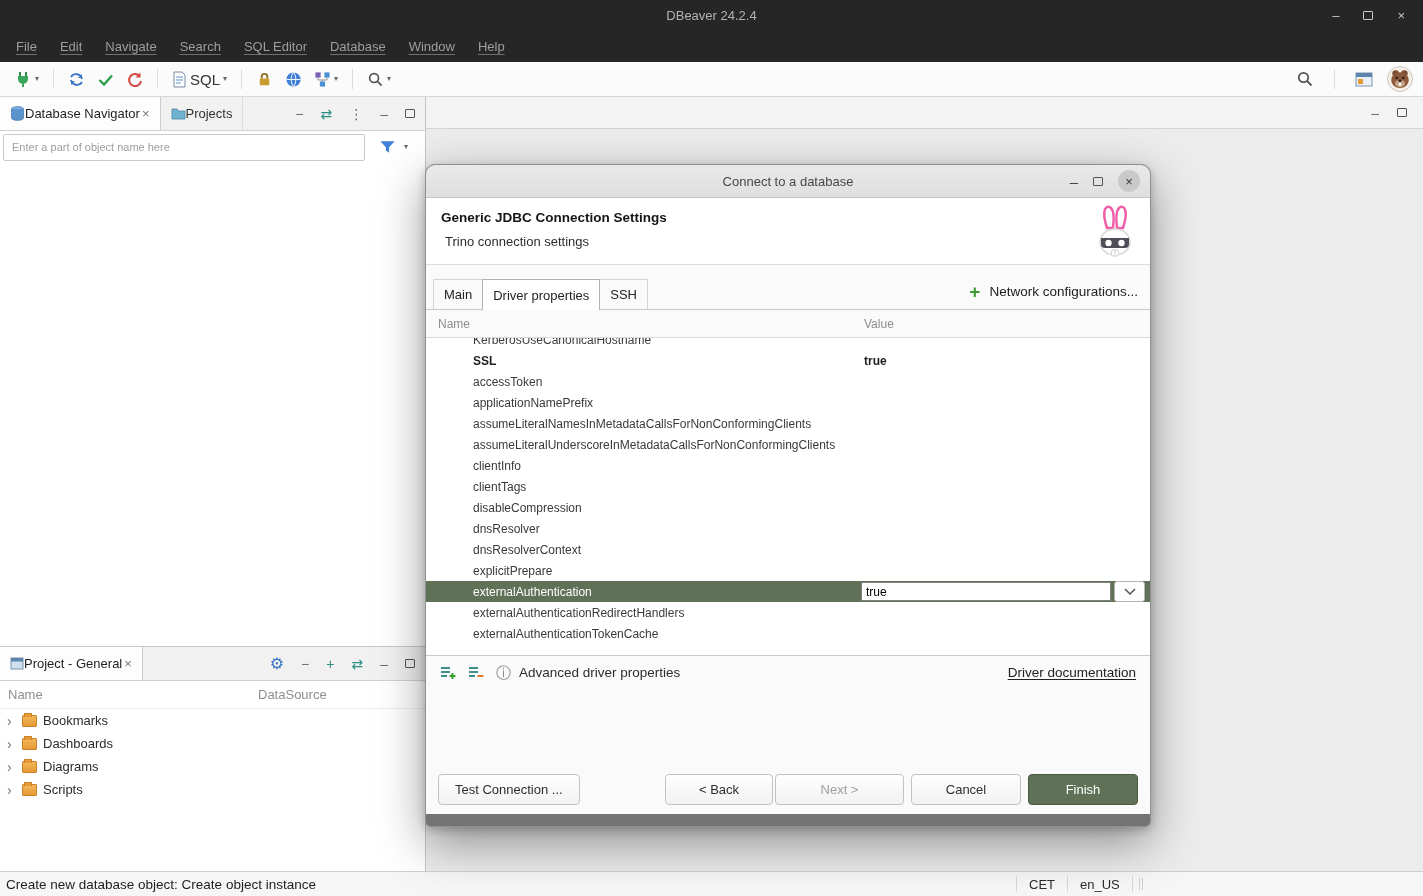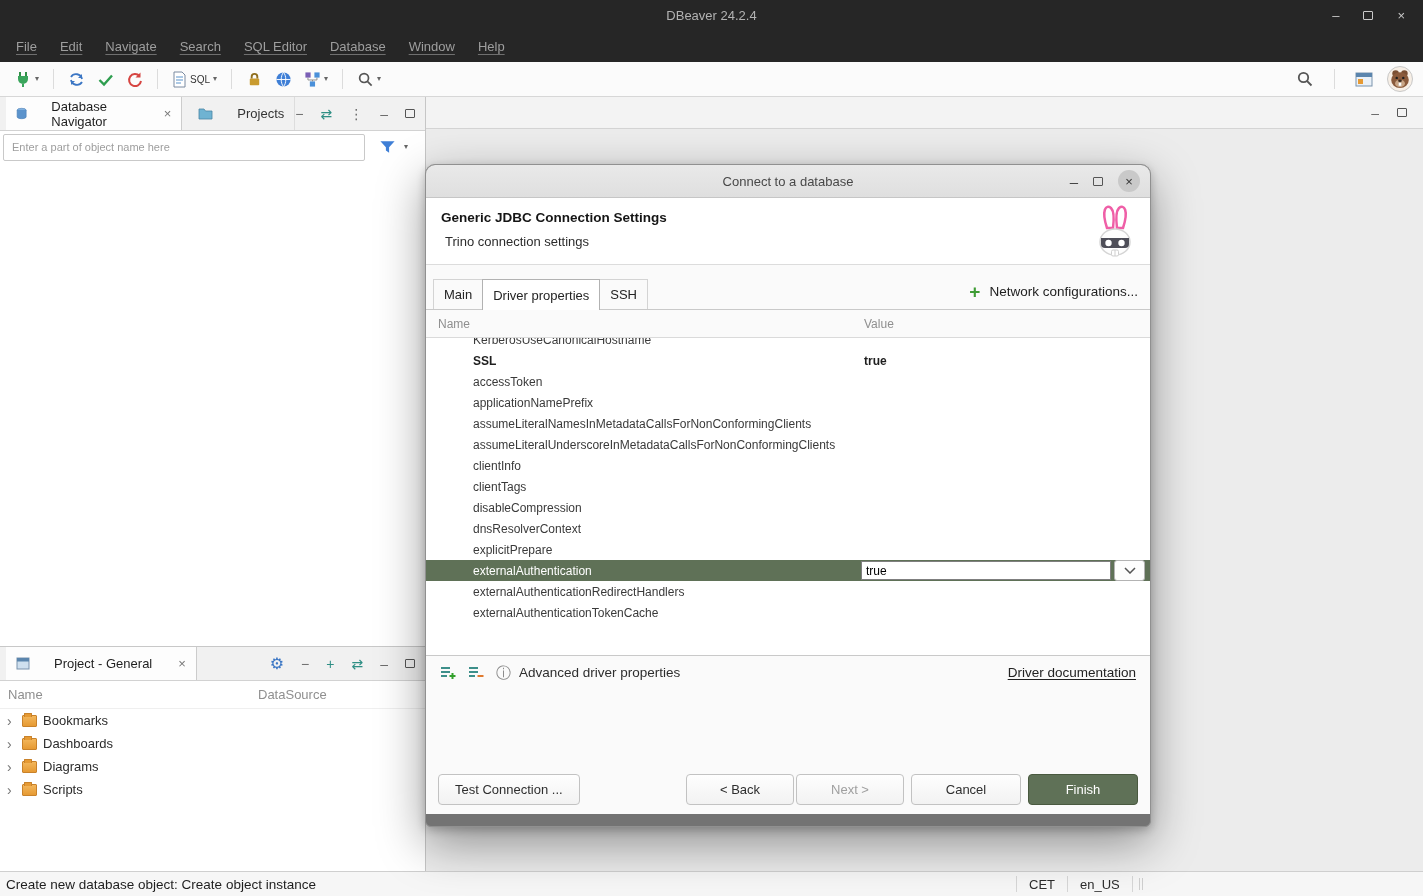--- a/index.html
+++ b/index.html
@@ -13,33 +13,33 @@
   .win-controls { margin-left:auto; display:flex; align-items:center; gap:24px; padding-right:18px; color:#c9c9c9; z-index:2; }
   .win-controls .sq { border-color:#c9c9c9; }
   .menubar { height:32px; background:#262626; display:flex; align-items:center; gap:23px; padding-left:16px; }
   .menu-item { color:#9e9e9e; font-size:13px; text-decoration:underline; text-decoration-color:#6f6f6f; text-underline-offset:3px; cursor:default; }
 
   
   .toolbar { height:35px; background:#fbfbfb; border-bottom:1px solid #d7d7d7; display:flex; align-items:center; padding:0 10px; gap:4px; }
   .tb-btn { display:flex; align-items:center; gap:3px; padding:2px 4px; border-radius:3px; }
   .tb-sep { width:1px; height:20px; background:#dcdcdc; margin:0 6px; }
   .chev { font-size:8px; color:#666; line-height:1; }
-  .sql-label { font-size:10px; color:#333; }
+  .sql-label { font-size:15px; color:#333; }
   .tb-right { margin-left:auto; display:flex; align-items:center; gap:10px; }
   .avatar { width:26px; height:26px; border-radius:50%; background:#f7efe6; border:1px solid #c8c8c8; display:flex; align-items:center; justify-content:center; overflow:hidden; }
   .sq { display:inline-block; width:10px; height:9px; border:1.3px solid #555; border-radius:1px; }
   .glyph { color:#6d6d6d; font-size:14px; line-height:1; }
   .glyph.teal { color:#2f8f85; }
   .glyph.blue { color:#3b76c4; }
 
   
   .workspace { position:absolute; top:97px; left:0; right:0; bottom:25px; display:flex; }
   .left-col { width:426px; border-right:1px solid #c6c6c6; display:flex; flex-direction:column; background:#fff; }
   .tabstrip { height:34px; background:#f1f1f1; border-bottom:1px solid #d2d2d2; display:flex; align-items:center; padding-right:10px; }
-  .tab { height:100%; display:flex; align-items:center; gap:24px; padding:0 10px; font-size:13px; color:#333; border-right:1px solid #ddd;margin-left:6px; }
+  .tab { height:100%; display:flex; align-items:center; gap:0; padding:0 10px; font-size:13px; color:#333; border-right:1px solid #ddd; }
   .tab.active { background:#fdfdfd; color:#1f1f1f; border-right:1px solid #cccccc; }
   .tab-close { color:#777; font-size:13px; margin-left:2px; }
   .strip-icons { display:flex; align-items:center; gap:17px; margin-left:auto; }
   .strip-right { display:flex; align-items:center; gap:17px; margin-left:17px; }
 
   .filter-row { display:flex; align-items:center; padding:2px 4px 2px 3px; height:32px; background:#fff; }
   .filter-input { width:362px; height:27px; border:1px solid #c9c9c9; border-radius:2px; padding:0 8px; font-size:11px; color:#333; font-family:inherit; background:#fff; outline:none; }
   .filter-input::placeholder { color:#9e9e9e; }
   .filter-icons { display:flex; align-items:center; gap:8px; margin-left:14px; }
   .nav-panel { height:549px; display:flex; flex-direction:column; background:#fff; }
@@ -103,21 +103,21 @@
   .pf-icon { margin-right:11px; display:flex; align-items:center; }
   .info-glyph { color:#8a8a8a; font-size:15px; margin-right:8px; line-height:1; }
   .advanced-label { font-size:13.5px; color:#2e2e2e; }
   .doc-link { margin-left:auto; font-size:13.5px; color:#222; text-decoration:underline; text-underline-offset:2px; }
 
   .dlg-spacer { flex:1; background:#fafafa; }
   .dlg-buttons { height:50px; flex:0 0 50px; margin-bottom:12px; display:flex; align-items:center; padding:0 12px; background:#fafafa; }
   .btn { height:31px; border:1px solid #c2c2c2; border-radius:4px; background:linear-gradient(#fefefe,#f2f2f2); font-size:13px; color:#2e2e2e; font-family:inherit; display:flex; align-items:center; justify-content:center; }
   .btn-test { padding:0 16px; }
   .btn-back { width:108px; margin-left:auto; }
-  .btn-next { width:108px; margin-left:2px; color:#9f9f9f; }
+  .btn-next { width:129px; margin-left:2px; color:#9f9f9f; }
   .btn-cancel { width:110px; margin-left:7px; }
   .btn-finish { width:110px; margin-left:7px; background:#5f7157; border-color:#49593f; color:#fff; }
 </style>
 </head>
 <body>
 
 <div class="app">
 
   <div class="titlebar">
     <div class="title">DBeaver 24.2.4</div>
@@ -476,20 +476,27 @@
           </div>
 
           <div class="prop-row">
             <div class="prop-name">disableCompression</div>
             <div class="prop-value">
               <span class="value-text"></span>
 
             </div>
           </div>
 
+          <div class="prop-row">
+            <div class="prop-name">dnsResolver</div>
+            <div class="prop-value">
+              <span class="value-text"></span>
+
+            </div>
+          </div>
 
           <div class="prop-row">
             <div class="prop-name">dnsResolverContext</div>
             <div class="prop-value">
               <span class="value-text"></span>
 
             </div>
           </div>
 
           <div class="prop-row">

